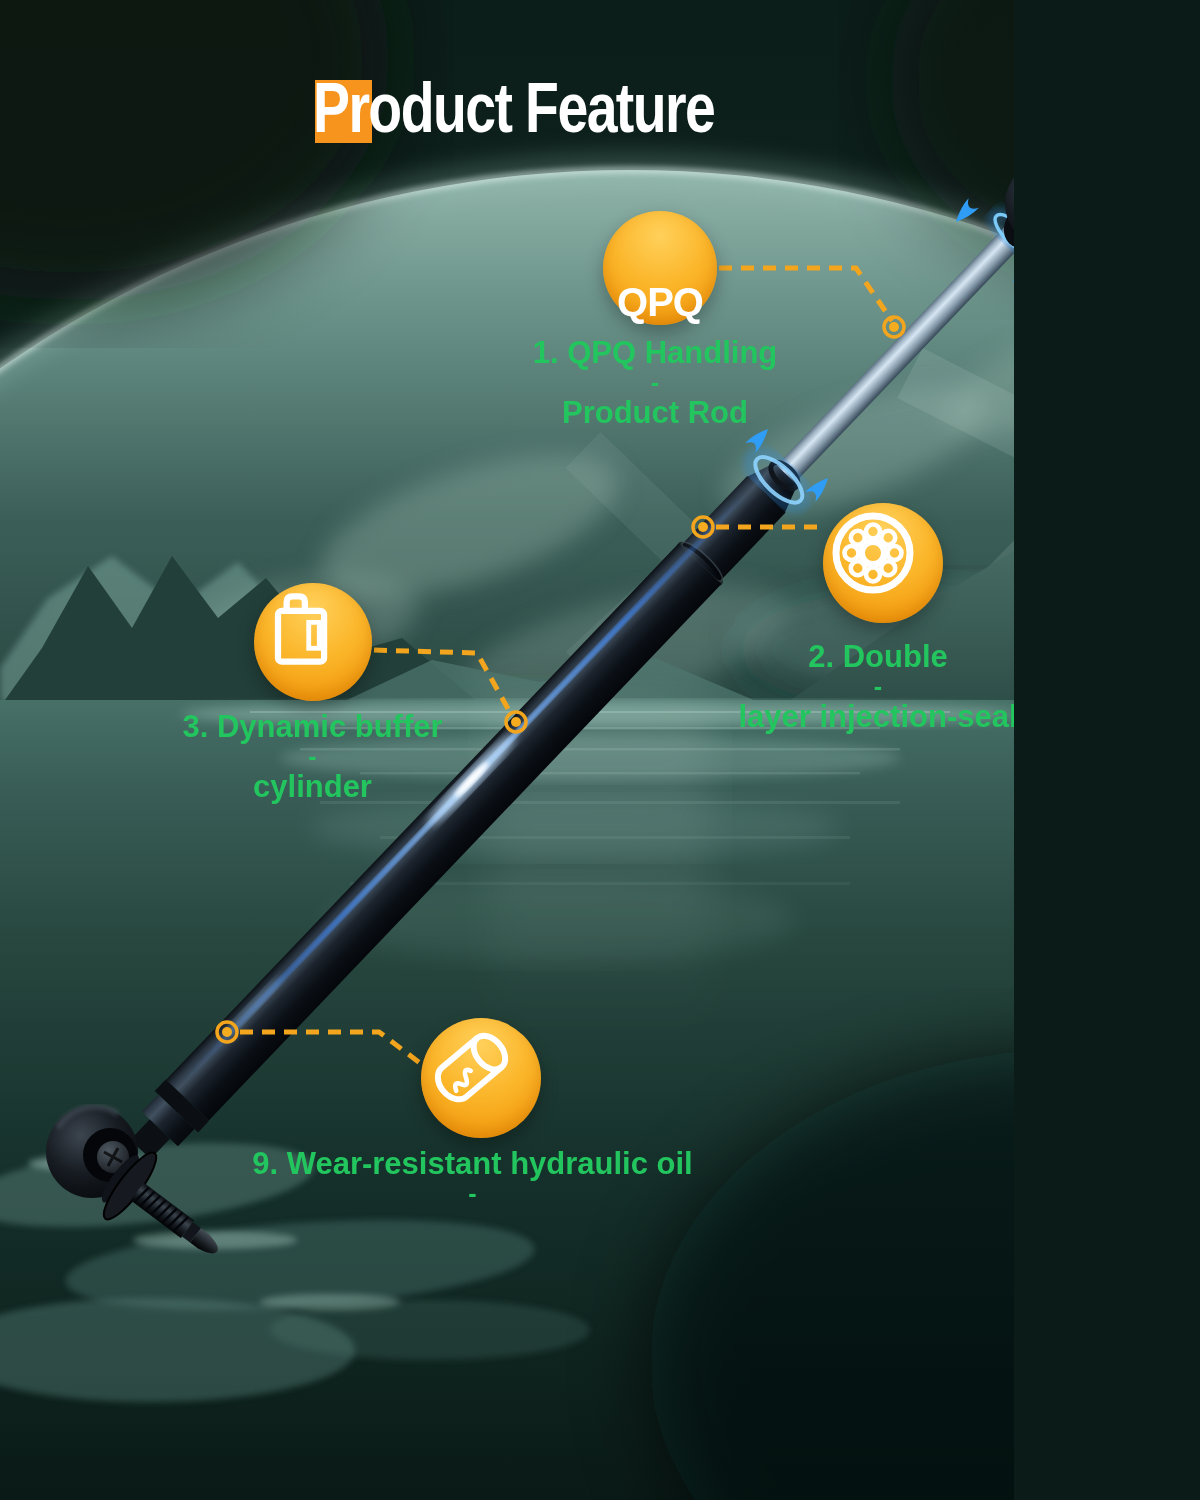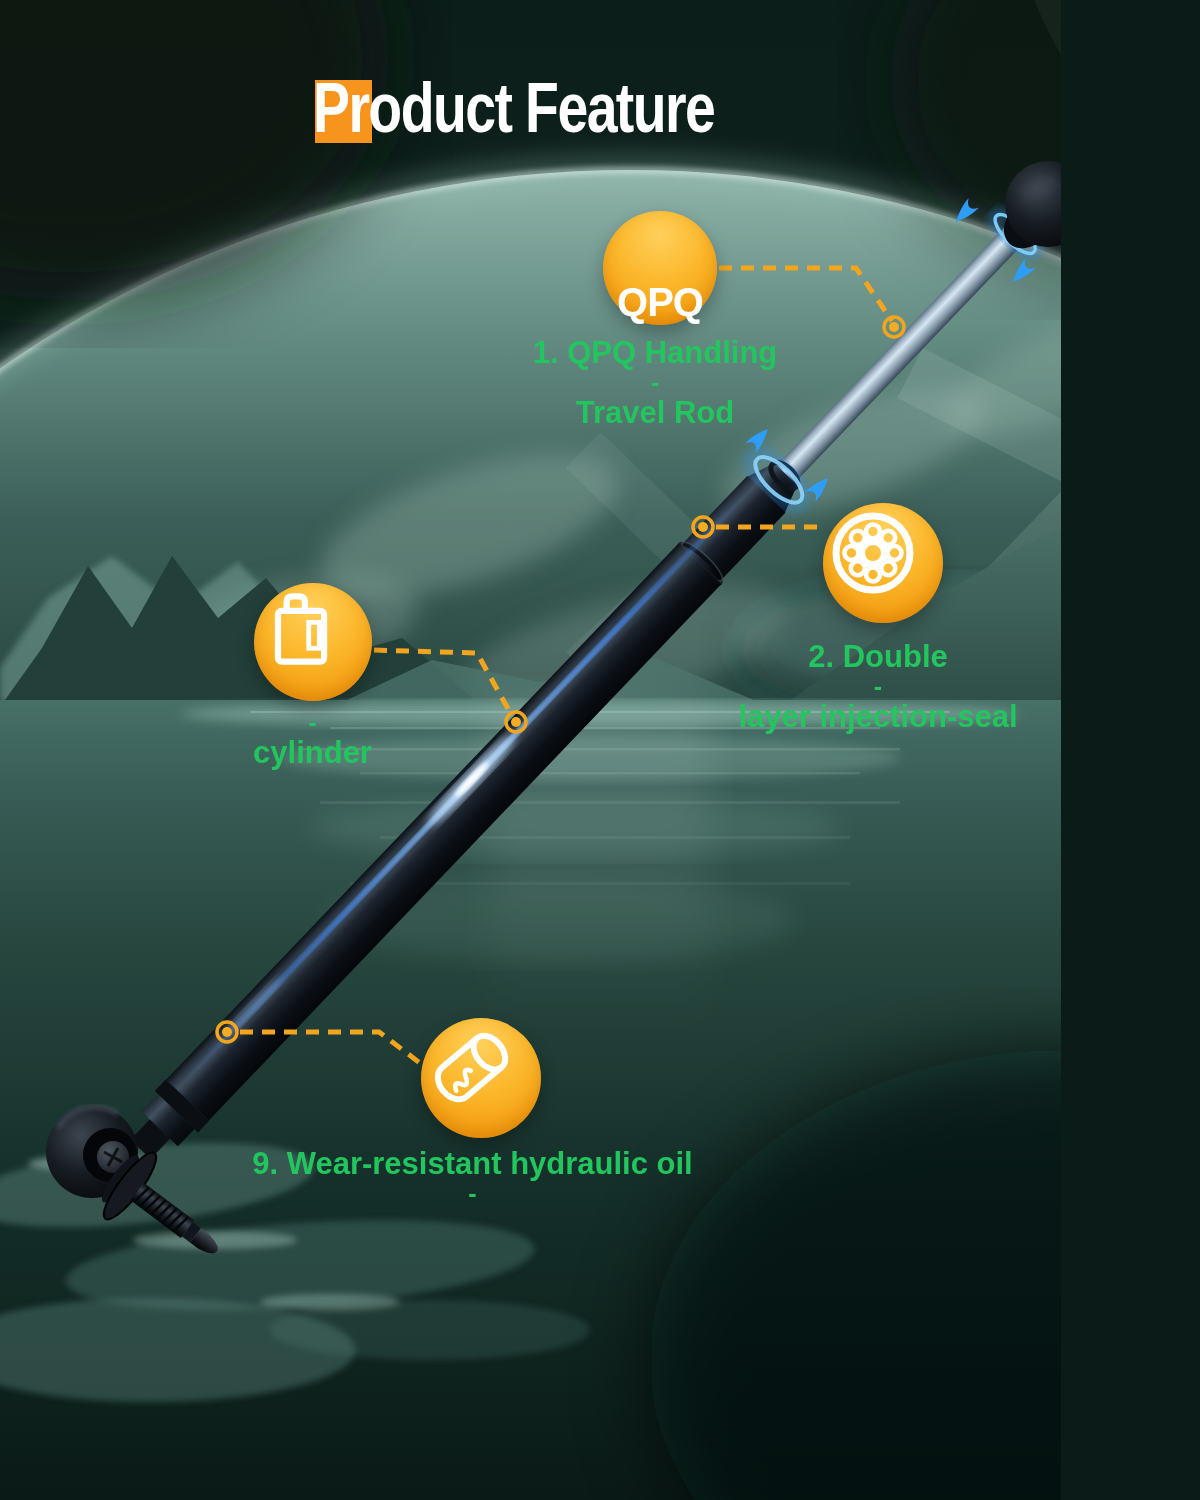--- a/index.html
+++ b/index.html
@@ -1,18 +1,18 @@
 <!DOCTYPE html>
 <html><head>
 <meta charset="utf-8">
 <style>
   html,body{margin:0;padding:0;background:#0b1b17;}
   .stage{
     position:relative;width:1014px;height:1500px;overflow:hidden;
-    font-family:"Liberation Sans",sans-serif;background:#12271f;padding-left:47px;
+    font-family:"Liberation Sans",sans-serif;background:#12271f;
   }
   .stage svg{position:absolute;left:0;top:0;}
   .layer{position:absolute;left:0;top:0;width:1200px;height:1500px;}
 
   
   .title-block{position:absolute;left:313px;top:72px;z-index:6;}
   .title-square{position:absolute;left:2px;top:8px;width:57px;height:63px;z-index:0;}
   .title-text{
     position:relative;z-index:1;color:#fff;font-weight:900;font-size:71px;line-height:71px;
     letter-spacing:-2px;white-space:nowrap;display:inline-block;
@@ -368,30 +368,31 @@
         <ellipse cx="24" cy="0" rx="13" ry="19" stroke-width="6"></ellipse>
         <path d="M24,-19 L-22,-19 A14,19 0 0 0 -22,19 L24,19" stroke-width="6"></path>
         <path d="M-26,8 q4,-10 8,-2 q4,8 8,-2 q4,-10 8,-2" stroke-width="4.6" stroke-linecap="round"></path>
       </g>
     </svg>
   </div>
 
   <div class="callout-text" style="left:455px;top:336px;width:400px;">
     <div class="l1">1. QPQ Handling</div>
     <div class="sep">-</div>
-    <div class="l2">Travel Rod</div>
+    <div class="l2">Product Rod</div>
   </div>
 
   <div class="callout-text" style="left:683px;top:640px;width:390px;">
     <div class="l1">2. Double</div>
     <div class="sep">-</div>
     <div class="l2">layer injection-seal</div>
   </div>
 
   <div class="callout-text" style="left:110px;top:710px;width:405px;">
+    <div class="l1">3. Dynamic buffer</div>
     <div class="sep">-</div>
     <div class="l2">cylinder</div>
   </div>
 
   <div class="callout-text" style="left:170px;top:1147px;width:605px;">
     <div class="l1">9. Wear-resistant hydraulic oil</div>
     <div class="sep">-</div>
   </div>
 
 </div>

